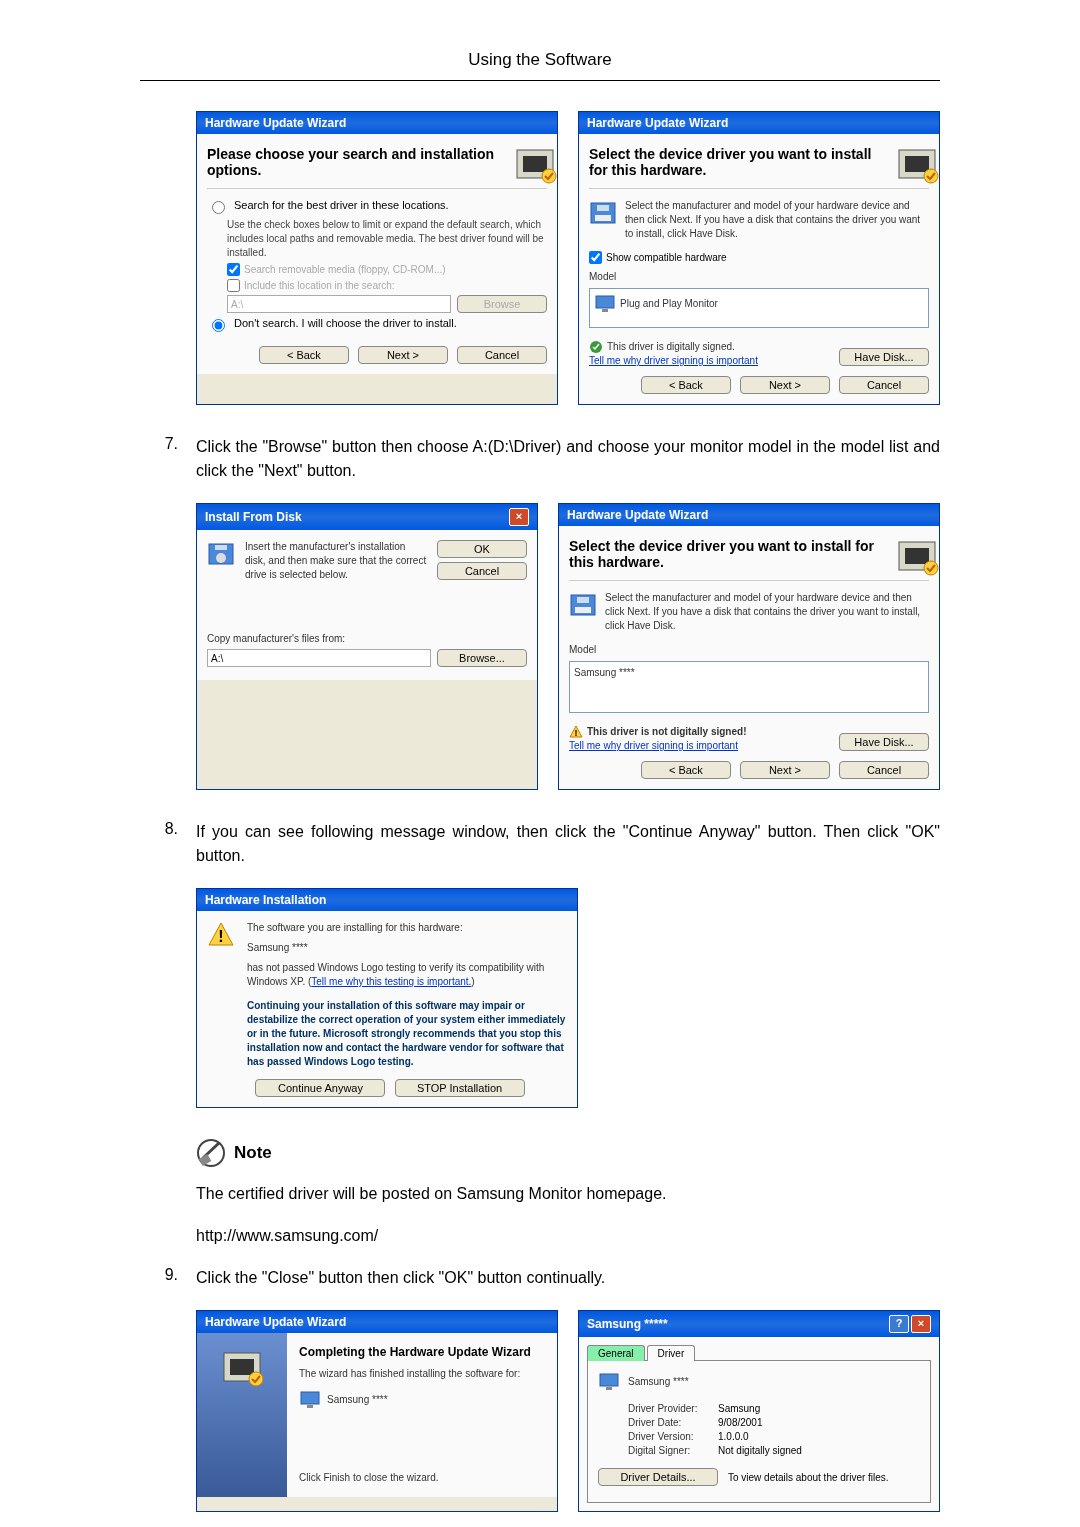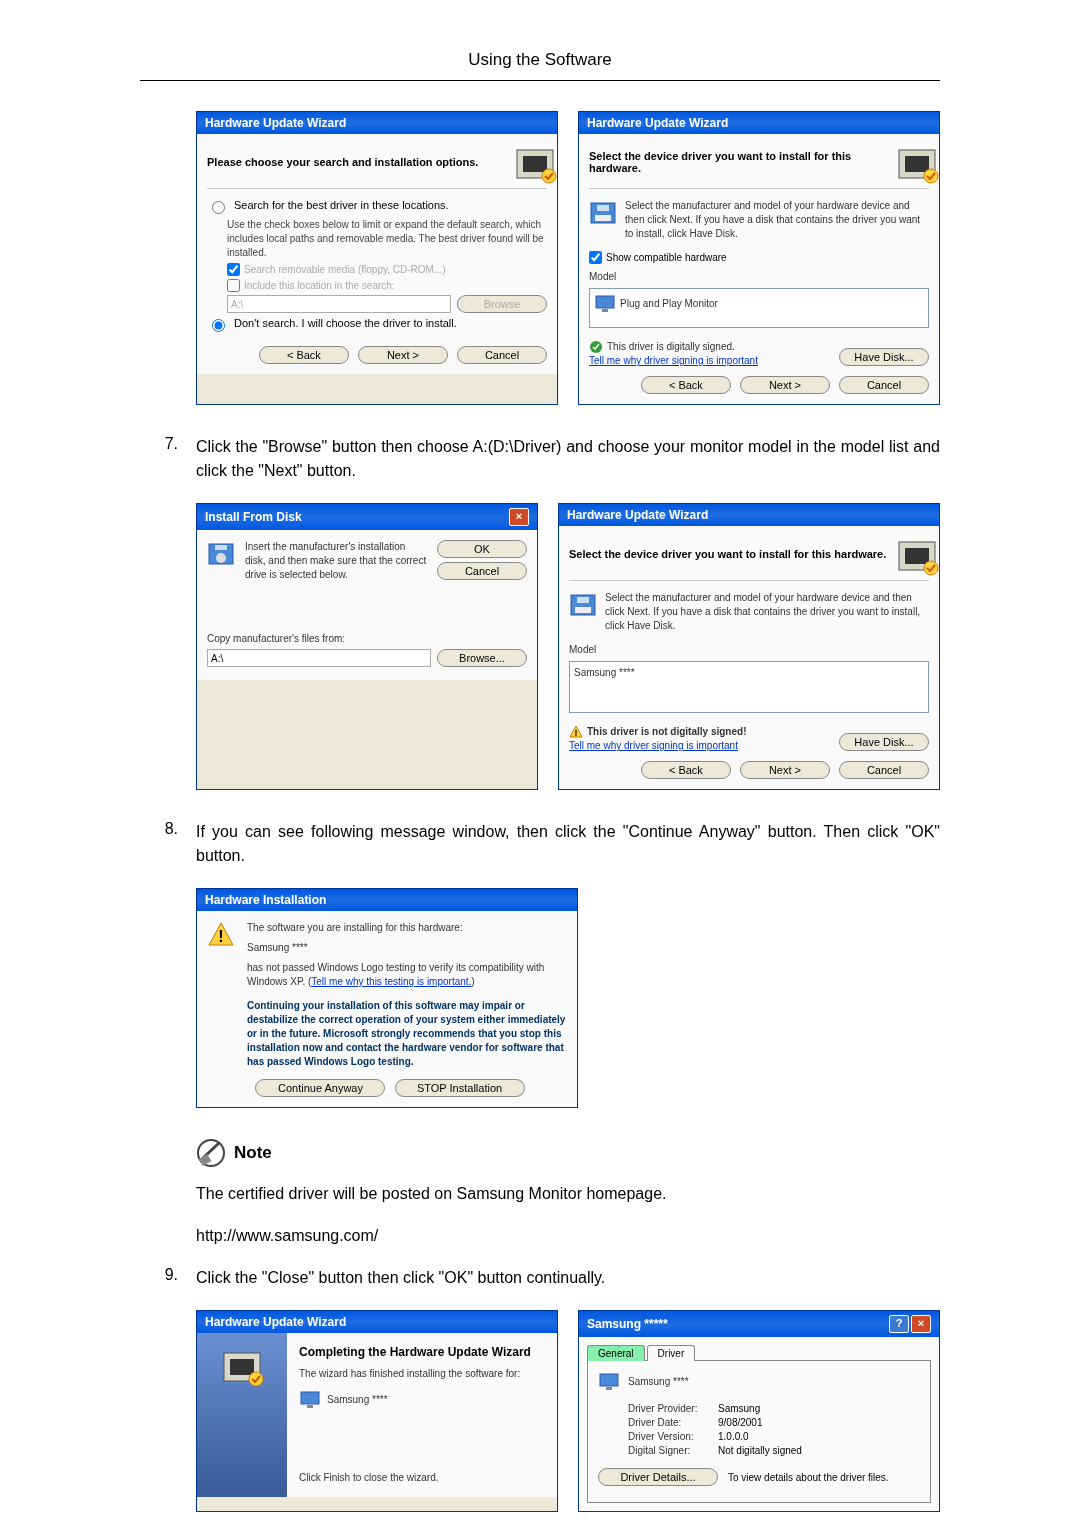--- a/index.html
+++ b/index.html
@@ -11,24 +11,24 @@
 .step-num{width:38px;flex-shrink:0;text-align:right;padding-right:18px;font-size:16px}
 .step-text{flex:1;font-size:16px;line-height:1.5;text-align:justify}
 .shots{display:flex;gap:20px;margin:0 0 30px 56px}
 .shot-single{margin:0 0 30px 56px}
 
 .dlg{border:1px solid #003399;font-family:Tahoma,Arial,sans-serif;font-size:11px;background:#ece9d8}
 .dlg-title{background:linear-gradient(to bottom,#0058e0 0%,#1f6ce0 50%,#0058e0 100%);color:#fff;font-weight:700;padding:4px 8px;font-size:12px;display:flex;justify-content:space-between;align-items:center}
 .dlg-title .x{width:18px;height:16px;background:#d04a2a;border:1px solid #fff;color:#fff;text-align:center;font-size:11px;line-height:14px;font-weight:700;border-radius:2px}
 .dlg-body{padding:10px;background:#fafafa}
 .dlg-head-row{display:flex;justify-content:space-between;align-items:center;border-bottom:1px solid #ccc;padding-bottom:8px;margin-bottom:10px}
-.dlg-head-row .heading{font-weight:700;font-size:11px}
+.dlg-head-row .heading{font-weight:700;font-size:14px}
 .dlg-icon{width:36px;height:36px;flex-shrink:0}
 .chip-svg{width:48px;height:40px}
-.btn{border:1px solid #888;background:#ece9d8;font-size:11px;padding:2px 14px;border-radius:9px;font-family:Tahoma,Arial;display:inline-block;text-align:center;min-width:60px}
+.btn{border:1px solid #888;background:#ece9d8;font-size:11px;padding:2px 14px;border-radius:4px;font-family:Tahoma,Arial;display:inline-block;text-align:center;min-width:60px}
 .btn-row{text-align:right;padding-top:10px}
 .btn-row .btn{margin-left:6px}
 .radio{display:flex;align-items:flex-start;gap:6px;margin:4px 0}
 .radio input{margin-top:2px}
 .sub{margin-left:20px;color:#444;font-size:10px;line-height:1.4}
 .chk{display:flex;align-items:center;gap:4px;margin:3px 0;font-size:10px}
 .chk input{margin:0}
 .input-row{display:flex;gap:6px;margin:3px 0}
 .input-row input[type=text]{flex:1;border:1px solid #aaa;font-size:10px;padding:1px 3px;background:#fff}
 .list-box{border:1px solid #7f9db9;background:#fff;padding:4px;margin-top:4px;min-height:30px}

